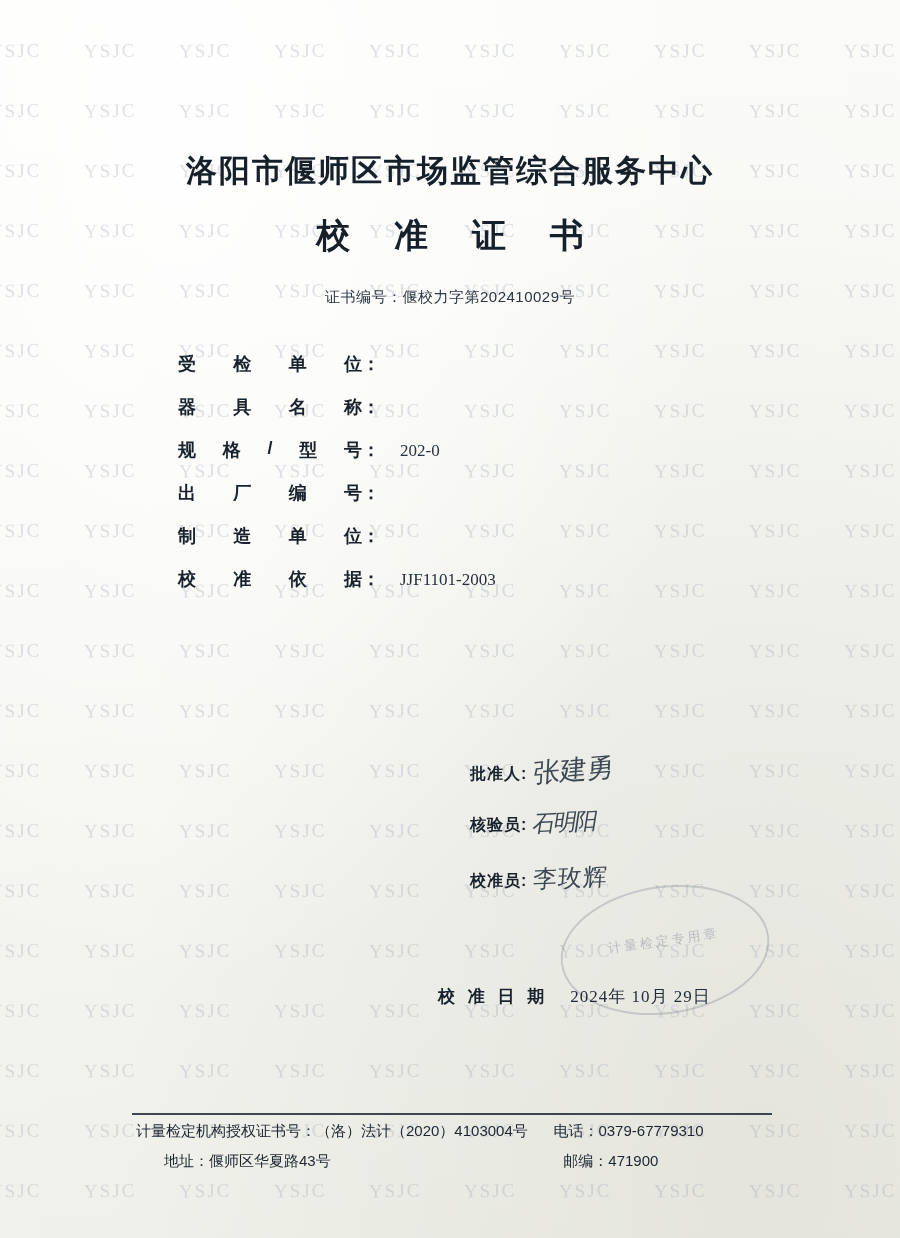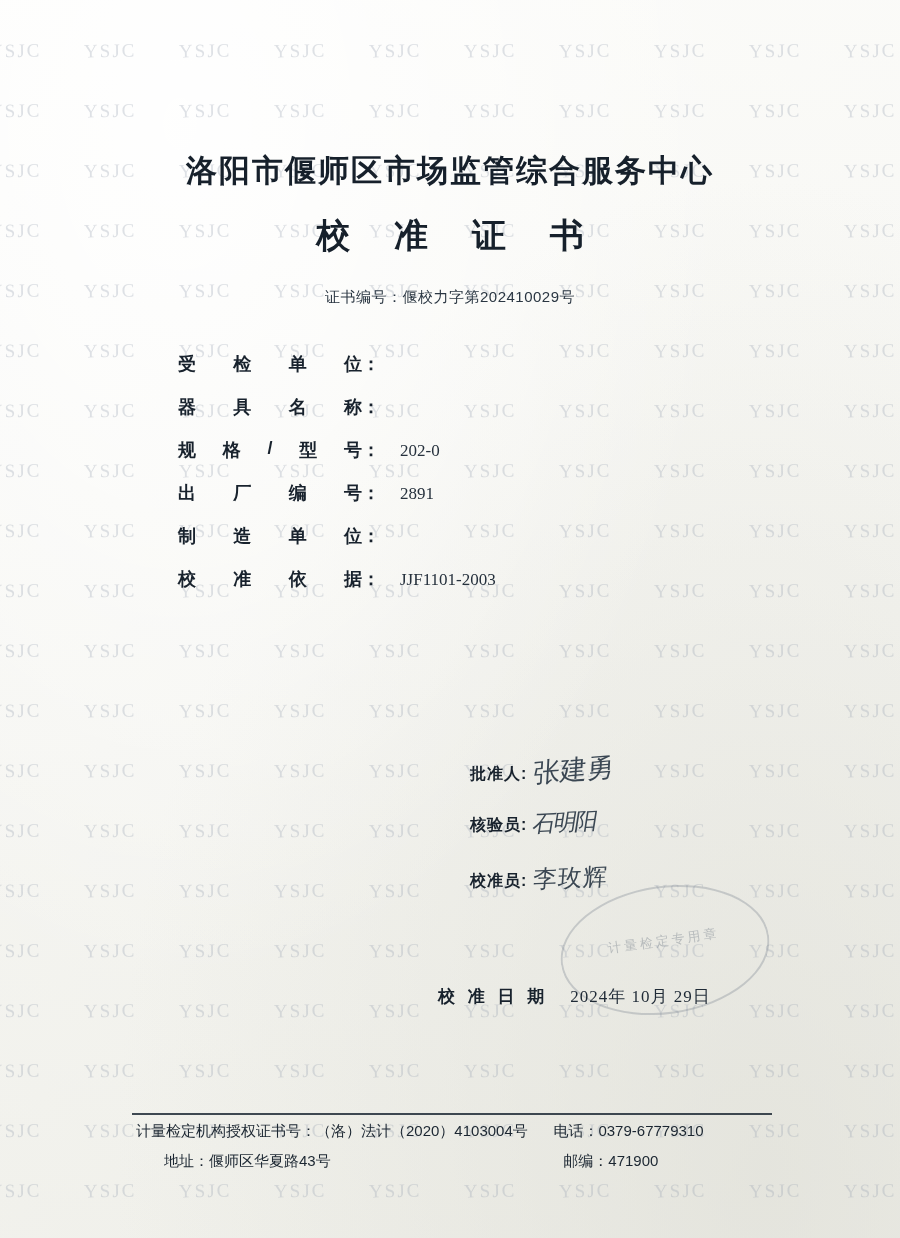--- a/index.html
+++ b/index.html
@@ -496,21 +496,20 @@
           <div class="field-value">202-0</div>
         </div>
         <div class="field-row">
           <div class="field-label">
             <span class="lab-char">出</span>
             <span class="lab-char">厂</span>
             <span class="lab-char">编</span>
             <span class="lab-char">号</span>
           </div>
           <div class="field-colon">：</div>
-          <div class="field-value">2891</div>
         </div>
         <div class="field-row">
           <div class="field-label">
             <span class="lab-char">制</span>
             <span class="lab-char">造</span>
             <span class="lab-char">单</span>
             <span class="lab-char">位</span>
           </div>
           <div class="field-colon">：</div>
         </div>

